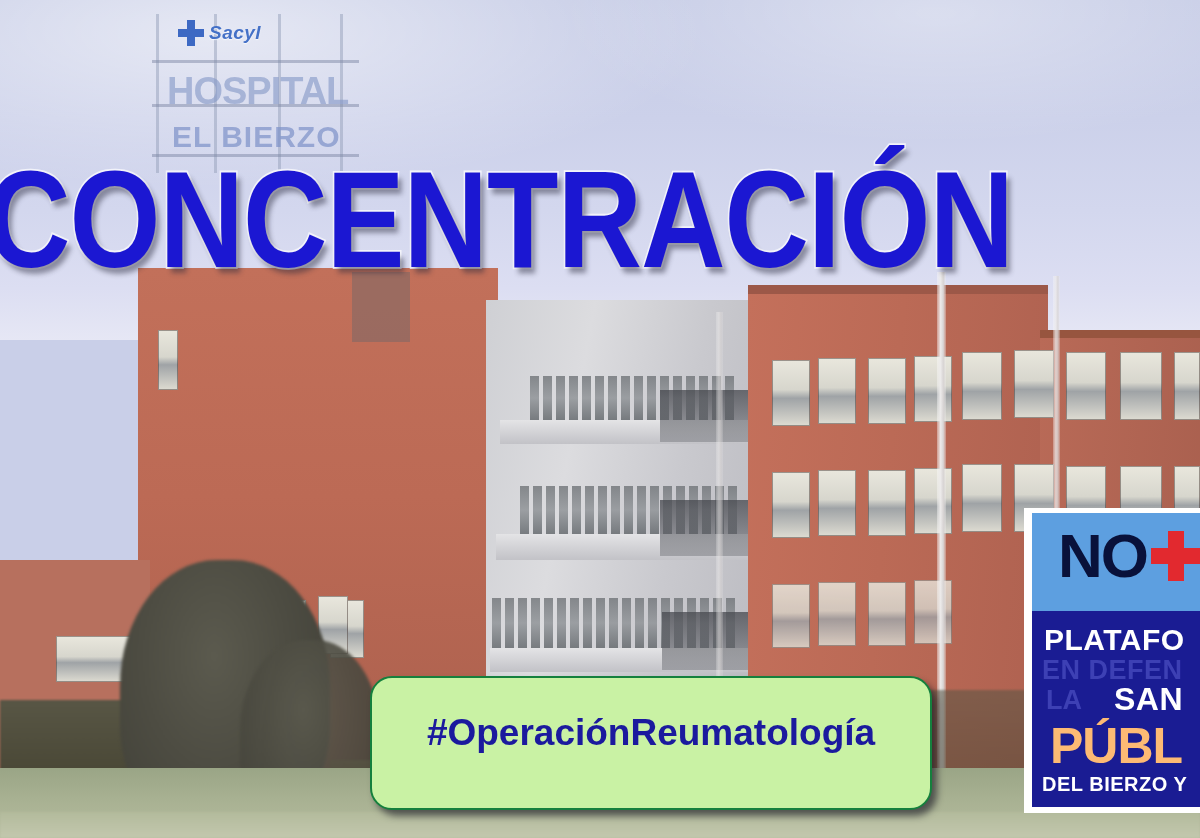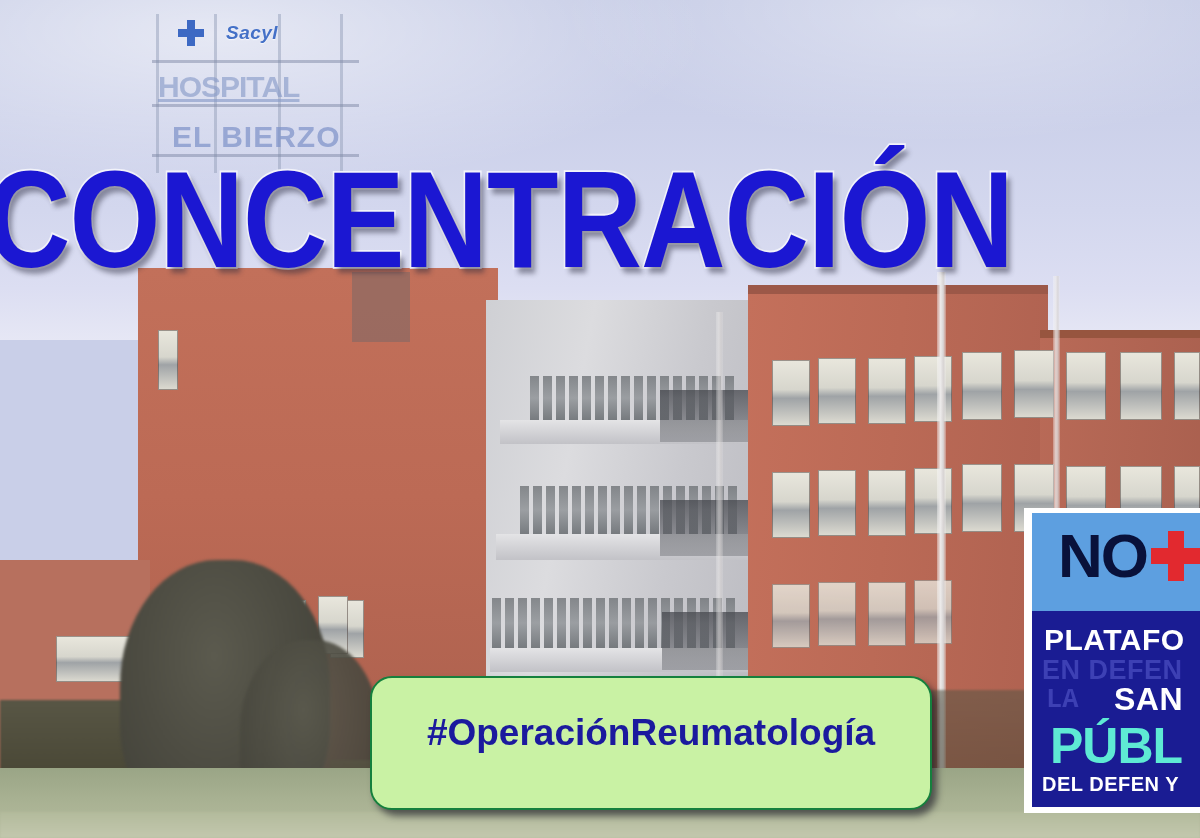--- a/index.html
+++ b/index.html
@@ -14,29 +14,29 @@
     background:linear-gradient(180deg,#c6cce6 0%,#ccd1ea 35%,#d3d7ee 62%,#dcdef2 85%,#e6e7f5 100%);}
   .sky-haze{position:absolute;left:0;top:0;width:1200px;height:340px;
     background:radial-gradient(ellipse 700px 220px at 18% 10%, rgba(255,255,255,.55), rgba(255,255,255,0) 70%),
                radial-gradient(ellipse 520px 180px at 78% 4%, rgba(255,255,255,.35), rgba(255,255,255,0) 72%);}
 
   
   .roofsign{position:absolute;left:148px;top:8px;width:215px;height:165px;opacity:.92;}
   .sign-scaffold{position:absolute;left:0;top:0;width:100%;height:100%;}
   .sc-v{position:absolute;top:6px;bottom:0;width:3px;background:rgba(150,160,185,.55);}
   .sc-h{position:absolute;left:4px;right:4px;height:3px;background:rgba(120,130,160,.5);}
-  .sacyl{position:absolute;left:30px;top:12px;display:flex;align-items:center;gap:22px;}
+  .sacyl{position:absolute;left:30px;top:12px;display:flex;align-items:center;gap:5px;}
   .sacyl-cross{position:relative;width:26px;height:26px;}
   .sacyl-cross:before,.sacyl-cross:after{content:"";position:absolute;background:#2f5fc0;}
   .sacyl-cross:before{left:9px;top:0;width:8px;height:26px;}
   .sacyl-cross:after{left:0;top:9px;width:26px;height:8px;}
   .sacyl-txt{font-size:19px;font-weight:bold;color:#3767c4;font-style:italic;letter-spacing:.5px;
     text-shadow:0 1px 1px rgba(255,255,255,.8);}
-  .sign-hosp{position:absolute;left:10px;top:62px;font-size:30px;font-weight:bold;color:#7f93c4;
-    letter-spacing:-1px;opacity:.62;filter:blur(.4px);text-decoration:underline;}
+  .sign-hosp{position:absolute;left:19px;top:62px;font-size:38px;font-weight:bold;color:#7f93c4;
+    letter-spacing:-1px;opacity:.62;filter:blur(.4px);}
   .sign-bierzo{position:absolute;left:24px;top:112px;font-size:30px;font-weight:bold;color:#6f86c2;
     letter-spacing:1px;opacity:.66;filter:blur(.4px);text-align:center;}
 
   
   .bld{position:absolute;}
   
   .brick-left{left:138px;top:268px;width:360px;height:570px;
     background:linear-gradient(180deg,#c2705a 0%,#bc6a55 40%,#a85e4c 100%);}
   .brick-left-dark{left:352px;top:272px;width:58px;height:70px;background:#8d6a63;opacity:.75;}
   
@@ -102,23 +102,23 @@
   .noplus{position:absolute;left:26px;top:12px;display:flex;align-items:center;gap:4px;}
   .noplus .no{font-size:62px;font-weight:bold;color:#09113a;letter-spacing:-2px;line-height:1;}
   .plus{position:relative;width:50px;height:50px;flex:0 0 50px;}
   .plus:before,.plus:after{content:"";position:absolute;background:#e2292f;}
   .plus:before{left:17px;top:0;width:16px;height:50px;}
   .plus:after{left:0;top:17px;width:50px;height:16px;}
   .banner-bot{position:relative;height:196px;background:#1a1c93;overflow:hidden;}
   .bn{position:absolute;white-space:nowrap;font-weight:bold;}
   .bn-plat{left:12px;top:12px;font-size:30px;color:#fff;letter-spacing:.5px;}
   .bn-def{left:10px;top:44px;font-size:27px;color:#3d40b4;letter-spacing:.5px;}
-  .bn-la{left:14px;top:74px;font-size:27px;color:#3d40b4;font-family:Liberation Mono, monospace;}
+  .bn-la{left:14px;top:74px;font-size:27px;color:#3d40b4;}
   .bn-san{left:82px;top:70px;font-size:32px;color:#fff;letter-spacing:.5px;}
-  .bn-pub{left:18px;top:106px;font-size:50px;color:#5eead4;letter-spacing:-1px;}
+  .bn-pub{left:18px;top:106px;font-size:50px;color:#fdba74;letter-spacing:-1px;}
   .bn-del{left:10px;top:162px;font-size:20px;color:#fff;letter-spacing:.5px;}
 </style>
 </head>
 <body>
 
 <div class="stage">
 
   <div class="sky"></div>
   <div class="sky-haze"></div>
 
@@ -276,17 +276,17 @@
         <span class="no">NO</span>
         <span class="plus"></span>
       </div>
     </div>
     <div class="banner-bot">
       <span class="bn bn-def">EN DEFEN</span>
       <span class="bn bn-plat">PLATAFO</span>
       <span class="bn bn-la">LA</span>
       <span class="bn bn-san">SAN</span>
       <span class="bn bn-pub">PÚBL</span>
-      <span class="bn bn-del">DEL DEFEN Y</span>
+      <span class="bn bn-del">DEL BIERZO Y</span>
     </div>
   </div>
 
 </div>
 
 </body></html>

